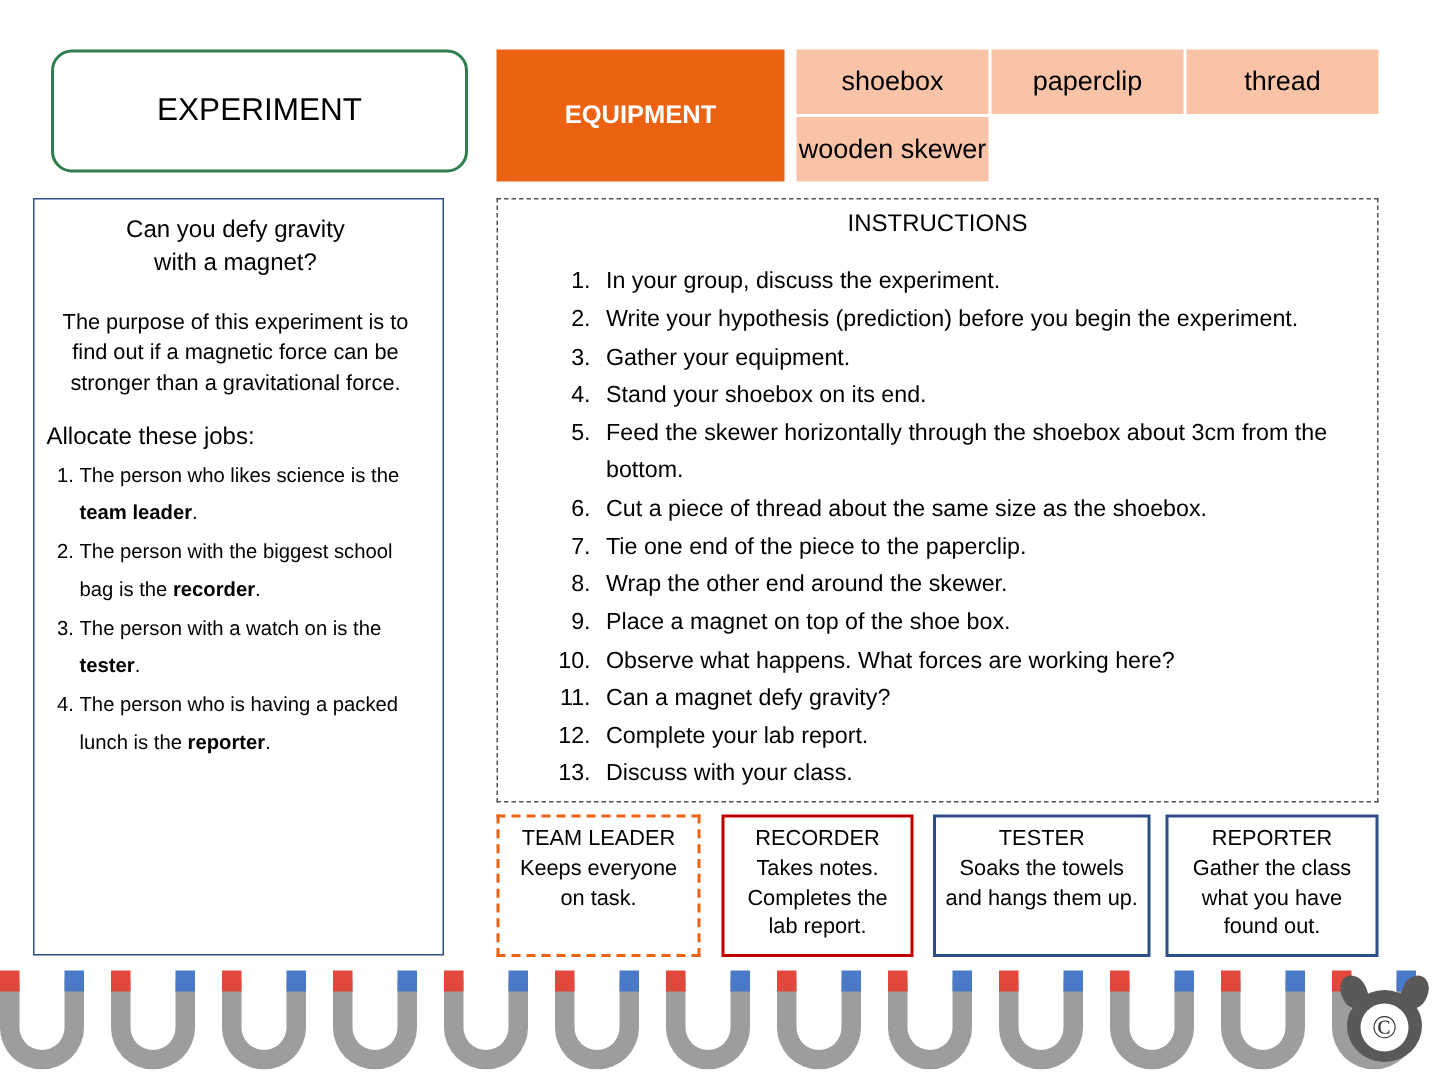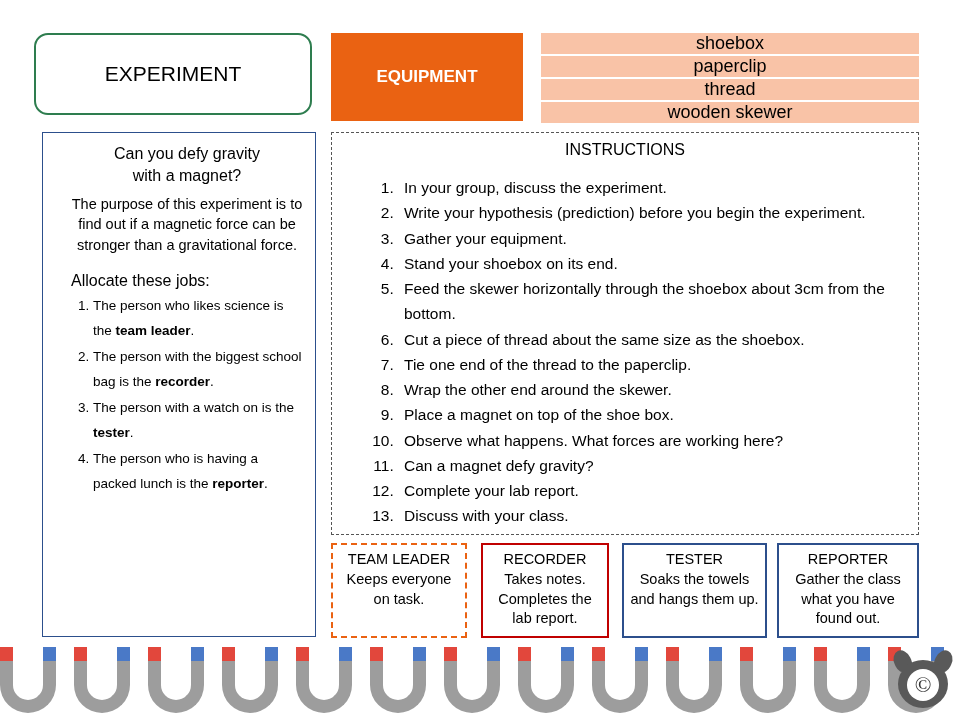--- a/index.html
+++ b/index.html
@@ -51,54 +51,54 @@
     font-weight: bold;
     font-size: 17px;
     display: flex;
     align-items: center;
     justify-content: center;
     box-sizing: border-box;
   }
   #equipment-items {
     flex: 1;
     display: grid;
-    grid-template-columns: 1fr;
+    grid-template-columns: 1fr 1fr 1fr;
     grid-template-rows: 1fr 1fr;
     gap: 2px;
-    margin-left: 18px;
+    margin-left: 8px;
   }
   .equip-cell {
     background: #f9c3a7;
     display: flex;
     align-items: center;
     justify-content: center;
     font-size: 18px;
     color: #000;
     box-sizing: border-box;
   }
 
   
   #purpose-panel {
     position: absolute;
-    left: 42px; top: 132px;
+    left: 22px; top: 132px;
     width: 274px; height: 505px;
     border: 1px solid #2c4f8c;
     box-sizing: border-box;
-    padding: 10px 12px 6px 28px;
+    padding: 10px 12px 6px 8px;
     font-size: 15px;
     color: #000;
   }
   #purpose-panel .q {
     text-align: center;
     font-size: 16px;
     line-height: 1.35;
   }
   #purpose-panel .para {
     text-align: center;
-    margin-top: 8px;
+    margin-top: 19px;
     font-size: 14.5px;
     line-height: 1.4;
   }
   #purpose-panel .groups {
     text-align: center;
     margin-top: 18px;
     font-size: 14.5px;
     line-height: 1.4;
   }
   #purpose-panel .alloc-title {
@@ -267,21 +267,21 @@
 
   <div id="instructions-panel">
     <div id="instructions-title">INSTRUCTIONS</div>
     <ol id="instructions-list">
         <li>In your group, discuss the experiment.</li>
         <li>Write your hypothesis (prediction) before you begin the experiment.</li>
         <li>Gather your equipment.</li>
         <li>Stand your shoebox on its end.</li>
         <li>Feed the skewer horizontally through the shoebox about 3cm from the bottom.</li>
         <li>Cut a piece of thread about the same size as the shoebox.</li>
-        <li>Tie one end of the thread to the paperclip.</li>
+        <li>Tie one end of the piece to the paperclip.</li>
         <li>Wrap the other end around the skewer.</li>
         <li>Place a magnet on top of the shoe box.</li>
         <li>Observe what happens. What forces are working here?</li>
         <li>Can a magnet defy gravity?</li>
         <li>Complete your lab report.</li>
         <li>Discuss with your class.</li>
       </ol>
   </div>
 
   <div class="role-box" id="role-team-leader" style="border-color: rgb(234, 98, 18);">

